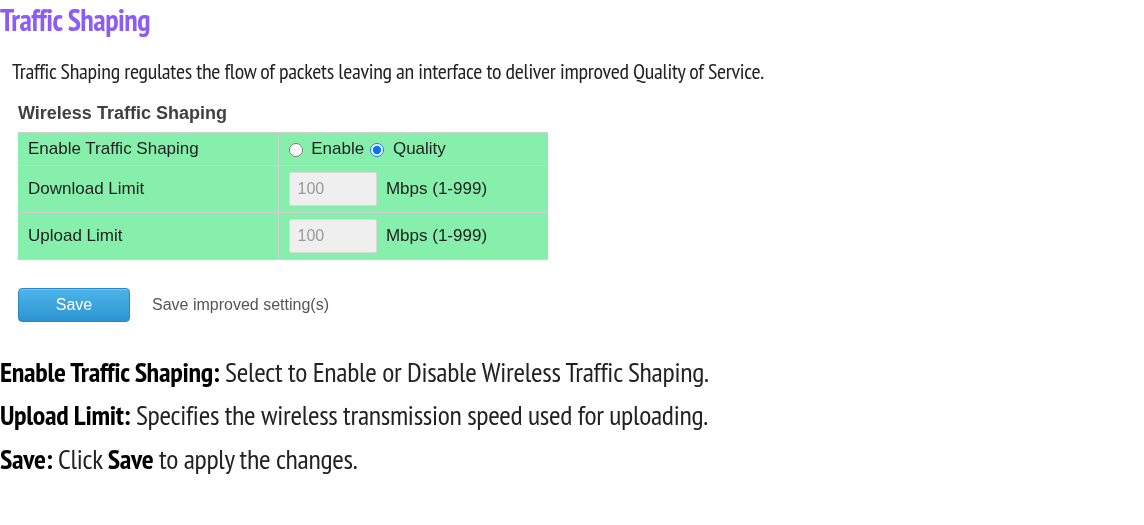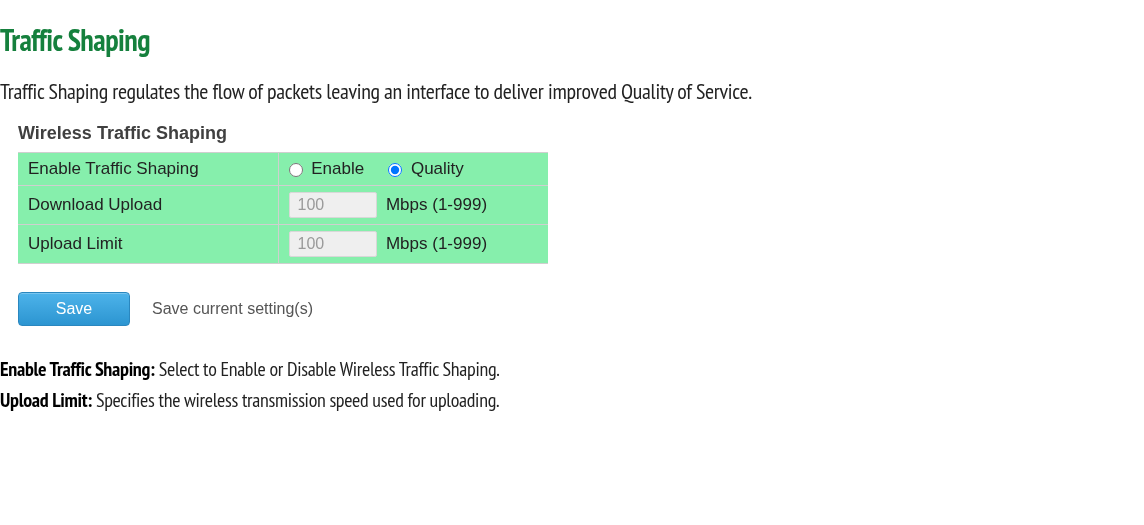--- a/index.html
+++ b/index.html
@@ -12,30 +12,31 @@
       background: #fff;
     }
     .page {
       position: relative;
     }
     h1.title {
       font-family: "Segoe UI", "PT Sans Narrow", Arial, sans-serif;
       font-weight: 700;
       font-size: 30px;
       letter-spacing: -0.5px;
-      margin: 20px 0 18px 0;
-      color: #15803d;
+      margin: 0 0 18px 0;
+      color: #8b5cf6;
     }
     .intro {
       font-family: "Segoe UI", "PT Sans Narrow", Arial, sans-serif;
       font-size: 22px;
       letter-spacing: -0.3px;
       color: #222;
       margin: 2px 0 18px 0;
       font-weight: 400;
+      padding-left: 12px;
     }
     .panel-wrap {
       padding-left: 18px;
       margin-bottom: 28px;
     }
     .panel-title {
       font-weight: 700;
       font-size: 18px;
       font-family: Arial, sans-serif;
       color: #404040;
@@ -58,34 +59,34 @@
     table.cfg td.label-cell {
       width: 260px;
       border-left: none;
     }
     table.cfg td.value-cell {
       border-right: none;
     }
     .radio-group {
       display: flex;
       align-items: center;
-      gap: 24px;
+      gap: 6px;
     }
     .radio-group label {
       font-size: 17px;
     }
     input[type="radio"] {
       width: 14px;
       height: 14px;
       margin: 0 4px 0 0;
       vertical-align: middle;
     }
     .num-input {
       width: 88px;
-      height: 26px;
+      height: 34px;
       background: #efefef;
       border: 1px solid #d8d8d8;
       border-radius: 2px;
       color: #9a9a9a;
       font-size: 16px;
       padding: 0 8px;
       font-family: Arial, sans-serif;
     }
     .num-input:disabled {
       color: #9a9a9a;
@@ -116,21 +117,21 @@
       cursor: pointer;
       box-shadow: inset 0 1px 0 rgba(255,255,255,0.25);
     }
     .save-desc {
       font-size: 16px;
       color: #555;
       font-family: Arial, sans-serif;
     }
     .def-list {
       font-family: "Segoe UI", "PT Sans Narrow", Arial, sans-serif;
-      font-size: 20px;
+      font-size: 28px;
       letter-spacing: -0.3px;
       line-height: 1.55;
       color: #222;
     }
     .def-list .row {
       margin: 0;
     }
     .def-list .term {
       font-weight: 700;
       color: #000;
@@ -163,44 +164,47 @@
               <span>Enable</span>
             </label>
             <label>
               <input type="radio" name="ts" checked="" style="">
               <span>Quality</span>
             </label>
           </div>
         </td>
       </tr>
       <tr>
-        <td class="label-cell">Download Upload</td>
+        <td class="label-cell">Download Limit</td>
         <td class="value-cell">
           <input class="num-input" disabled="" value="100" style="">
           &nbsp;<span class="unit">Mbps (1-999)</span>
         </td>
       </tr>
       <tr>
         <td class="label-cell">Upload Limit</td>
         <td class="value-cell">
           <input class="num-input" disabled="" value="100" style="">
           &nbsp;<span class="unit">Mbps (1-999)</span>
         </td>
       </tr>
     </tbody>
       </table>
 
     <div class="save-row">
       <button class="save-btn">Save</button>
-      <span class="save-desc">Save current setting(s)</span>
+      <span class="save-desc">Save improved setting(s)</span>
     </div>
   </div>
 
   <div class="def-list">
     <p class="row">
       <span class="term">Enable Traffic Shaping:</span><span> Select to Enable or Disable Wireless Traffic Shaping.</span>
     </p>
     <p class="row">
       <span class="term">Upload Limit:</span><span> Specifies the wireless transmission speed used for uploading.</span>
     </p>
+    <p class="row">
+      <span class="term">Save:</span><span> Click </span><span class="bold-inline">Save</span><span> to apply the changes.</span>
+    </p>
   </div>
 
 </div>
 
 </body></html>

